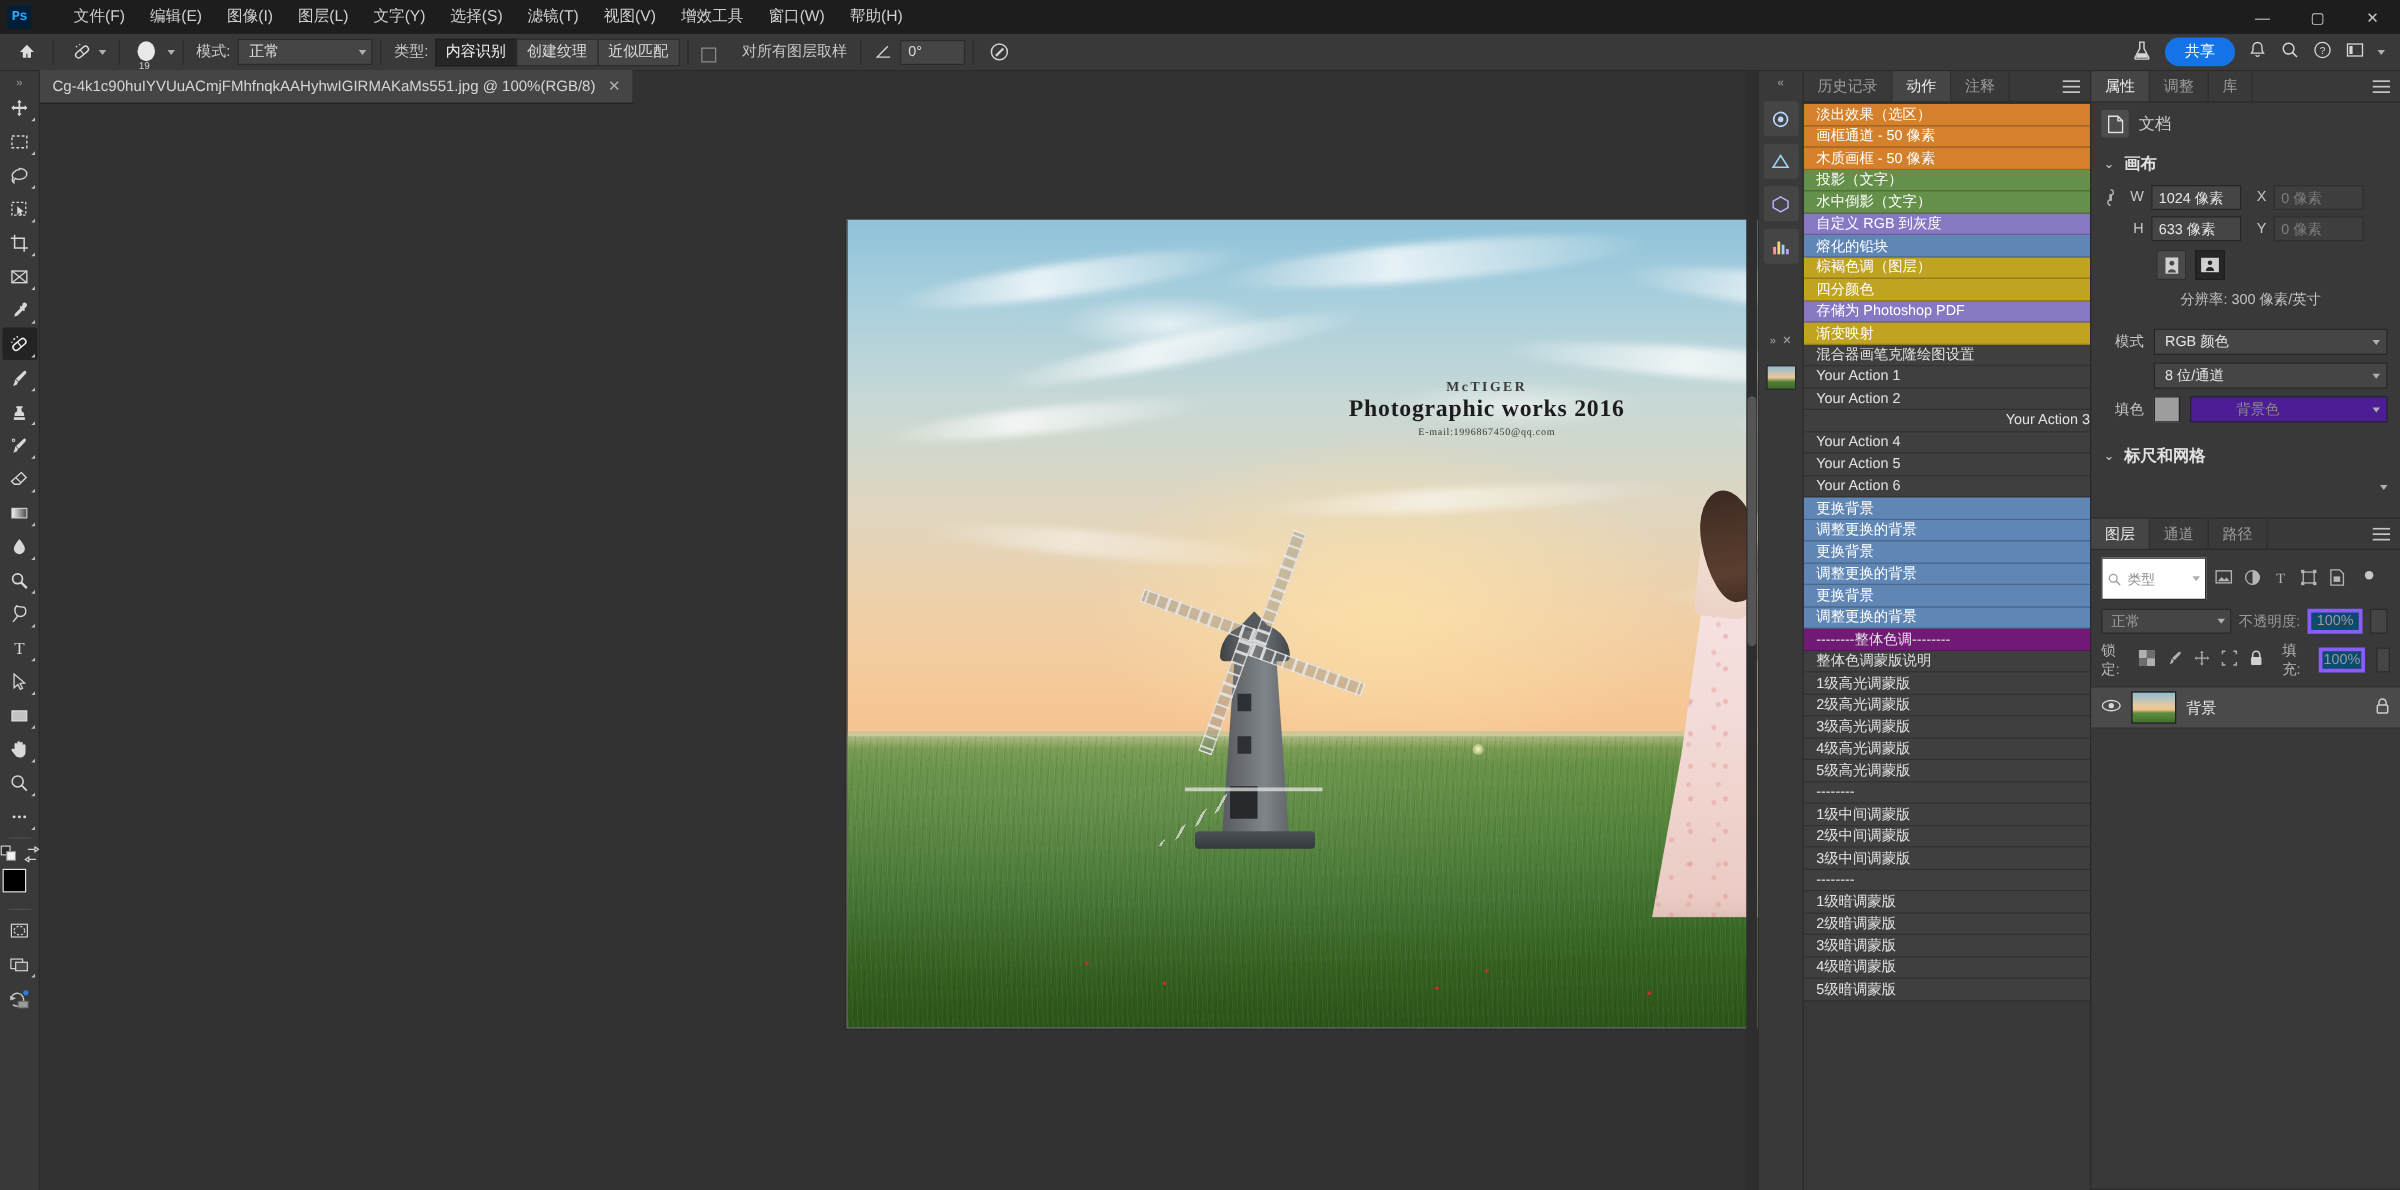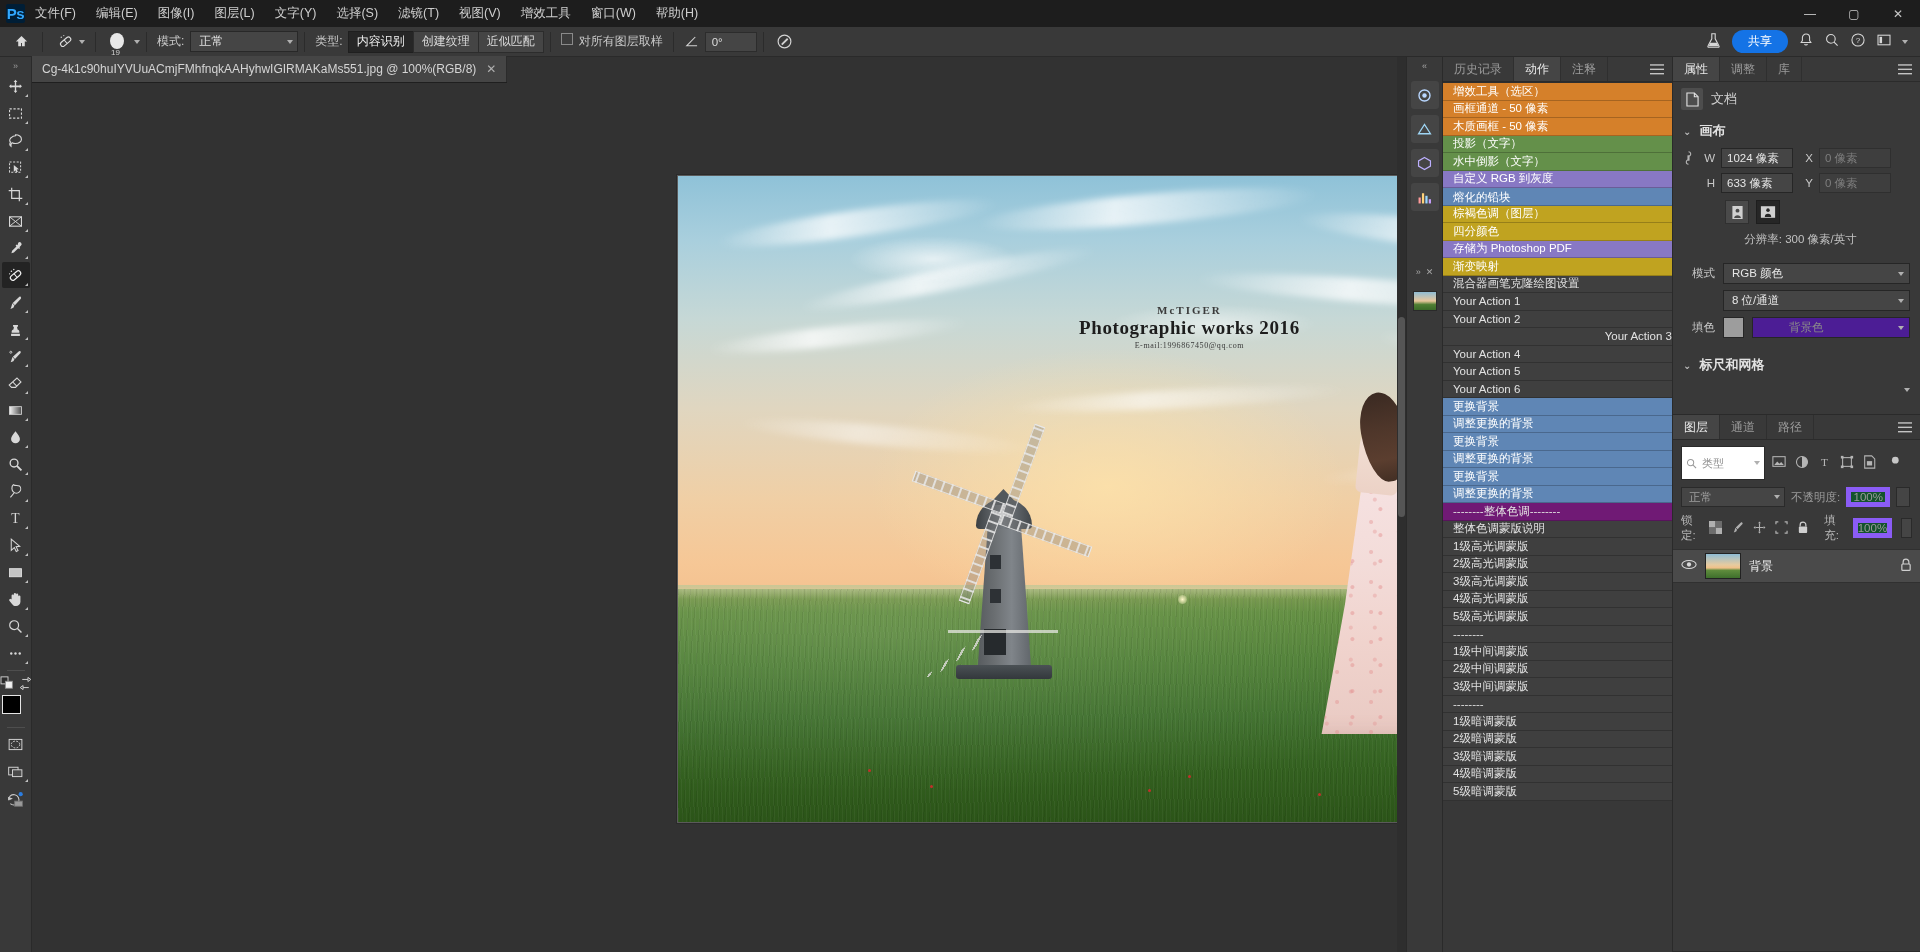--- a/index.html
+++ b/index.html
@@ -14,22 +14,22 @@
   }
   .app { position: relative; width: 1920px; height: 952px; display: flex; flex-direction: column; background:#323232; }
 
   
   .menubar {
     height: 27px; background: #1d1d1d; display: flex; align-items: center;
     padding-left: 6px; flex: 0 0 27px; position: relative;
   }
   .ps-logo {
     width: 19px; height: 19px; background: #001e36; border-radius: 2px;
-    color: #31a8ff; font-size: 15px; font-weight: bold; display: flex;
-    align-items: center; justify-content: center; margin-right: 0; letter-spacing: -0.5px;
+    color: #31a8ff; font-size: 11px; font-weight: bold; display: flex;
+    align-items: center; justify-content: center; margin-right: 24px; letter-spacing: -0.5px; font-family: Liberation Mono, monospace;
   }
   .menu-item {
     padding: 0 10px; height: 27px; line-height: 27px; font-size: 12.5px; color: #cfcfcf;
     cursor: default; white-space: nowrap;
   }
   .win-controls { margin-left: auto; display: flex; height: 27px; }
   .win-btn { width: 44px; height: 27px; display:flex; align-items:center; justify-content:center; color:#c8c8c8; font-size: 12px; }
 
   
   .optionsbar {
@@ -59,21 +59,21 @@
     padding: 0 4px 0 8px; position: relative;
   }
   .opt-select .chev { margin-left: auto; }
   .seg-group { display: flex; }
   .seg-btn {
     height: 22px; background: #454545; border: 1px solid #2c2c2c; color: #dcdcdc;
     font-size: 12px; padding: 0 8px; display: flex; align-items: center; justify-content: center;
     margin-left: -1px; white-space: nowrap;
   }
   .seg-btn.active { background: #262626; border-color:#1f1f1f; color: #f0f0f0; }
-  .opt-check { display: flex; align-items: flex-start; gap: 6px; padding: 0 4px; }
+  .opt-check { display: flex; align-items: flex-end; gap: 21px; padding: 0 4px; }
   .checkbox { width: 12px; height: 12px; border: 1px solid #8a8a8a; background: #3c3c3c; }
   .angle-box { display:flex; align-items:center; gap:6px; padding-left: 4px;}
   .angle-field {
     width: 52px; height: 20px; background: #454545; border: 1px solid #2c2c2c; color: #dcdcdc;
     font-size: 11.5px; display:flex; align-items:center; padding-left: 6px;
   }
 
   
   .bodyrow { flex: 1; display: flex; min-height: 0; }
 
@@ -338,21 +338,21 @@
     width: 84px; height: 20px; background:#ffffff; border:1px solid #2a2a2a; display:flex; align-items:center;
     gap:5px; padding: 16px 4px; font-size: 11px; color:#8e8e8e;
   }
   .filter-icons { display:flex; gap: 9px; align-items:center; color:#b5b5b5; }
   .blend-row { display:flex; align-items:center; gap:6px; padding: 2px 8px 4px 8px;}
   .blend-sel {
     width: 104px; height:20px; background:#454545; border:1px solid #2a2a2a; color:#9e9e9e; font-size:11.5px;
     display:flex; align-items:center; padding:0 4px 0 7px;
   }
   .opac-lab { font-size: 11.5px; color:#9a9a9a; }
-  .opac-val { width: 44px; height: 20px; background:#14532d; border:5px solid #8b5cf6; color:#9a9a9a; font-size:11.5px; display:flex;align-items:center;justify-content:center;}
+  .opac-val { width: 44px; height: 20px; background:#0c4a6e; border:3px solid #8b5cf6; color:#9a9a9a; font-size:11.5px; display:flex;align-items:center;justify-content:center;}
   .stepper { width:14px;height:20px;background:#454545;border:1px solid #2a2a2a;display:flex;align-items:center;justify-content:center;color:#9b9b9b;}
   .lock-row { display:flex; align-items:center; gap:9px; padding: 2px 8px 6px 8px; color:#b8b8b8; font-size:11.5px;}
   .layer-row {
     display:flex; align-items:center; gap:8px; height: 34px; padding: 0 8px; background:#4a4a4a;
     border-top:1px solid #303030; border-bottom:1px solid #303030;
   }
   .layer-thumb {
     width: 36px; height: 26px; border:1px solid #222;
     background:
       linear-gradient(to bottom, #8fbcd4 0%, #e6cba0 45%, #f0c089 58%, #5f8c3d 68%, #3e6f2c 100%);
@@ -813,21 +813,21 @@
           <div class="panel-menu">
             <svg width="14" height="11" viewBox="0 0 16 12">
                 <rect y="0" width="16" height="1.6" fill="#c4c4c4"></rect>
                 <rect y="5" width="16" height="1.6" fill="#c4c4c4"></rect>
                 <rect y="10" width="16" height="1.6" fill="#c4c4c4"></rect>
               </svg>
           </div>
         </div>
         <div class="actions-list" id="actions-list">
             <div class="act-row" style="background: rgb(213, 128, 42); color: rgb(255, 255, 255);">
-              <span>增效工具（选区）</span>
+              <span>淡出效果（选区）</span>
             </div>
             <div class="act-row" style="background: rgb(213, 128, 42); color: rgb(255, 255, 255);">
               <span>画框通道 - 50 像素</span>
             </div>
             <div class="act-row" style="background: rgb(213, 128, 42); color: rgb(255, 255, 255);">
               <span>木质画框 - 50 像素</span>
             </div>
             <div class="act-row" style="background: rgb(100, 144, 74); color: rgb(255, 255, 255);">
               <span>投影（文字）</span>
             </div>

